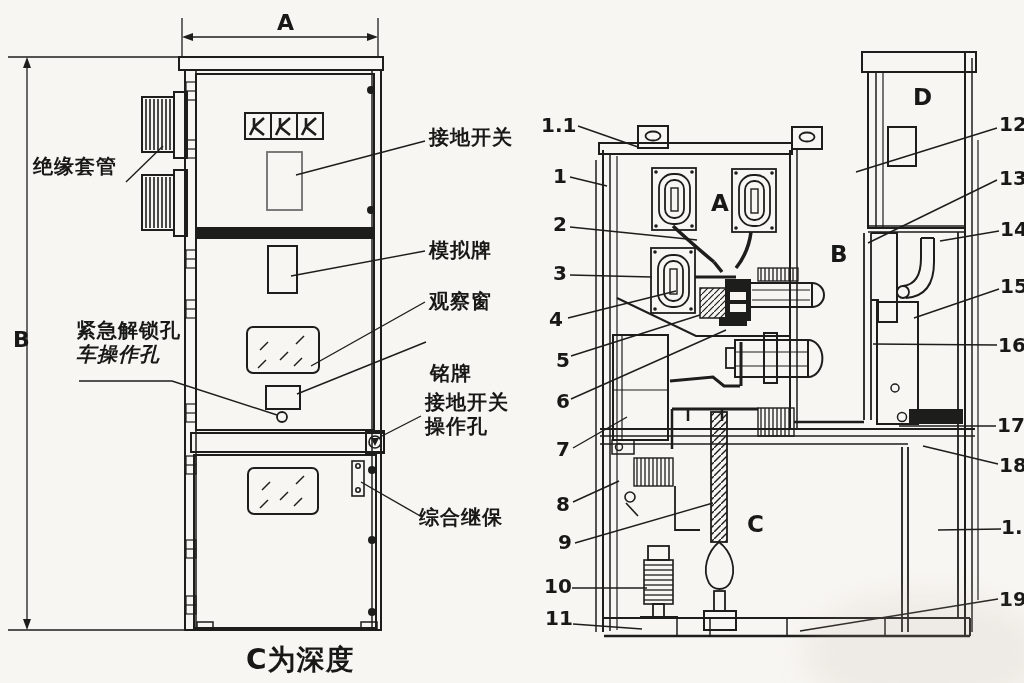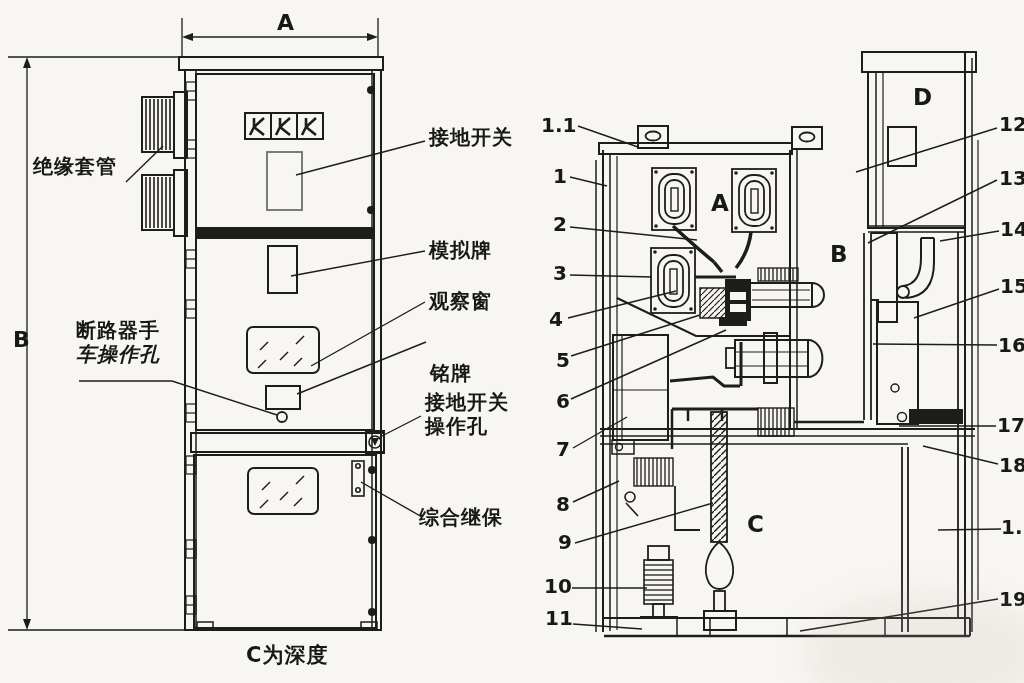--- a/index.html
+++ b/index.html
@@ -4,21 +4,21 @@
 <style>
   html,body{margin:0;padding:0;background:#e9e7e2;}
   #stage{position:relative;width:1024px;height:683px;background:#f8f6f2;overflow:hidden;
          font-family:"DejaVu Sans","Liberation Sans",sans-serif;}
   svg{position:absolute;left:0;top:0;}
   .lbl{position:absolute;color:#181816;line-height:1.04;white-space:nowrap;font-weight:600;}
   .zh{font-size:20px;letter-spacing:1px;}
   .dim{font-size:22px;font-weight:700;}
   .num{font-size:20px;font-weight:700;text-align:center;}
   .cletter{font-size:23px;font-weight:600;}
-  .depth{font-size:21px;font-weight:700;letter-spacing:1px;}
+  .depth{font-size:28px;font-weight:700;letter-spacing:1px;}
   #watermark{position:absolute;right:-20px;bottom:-30px;width:240px;height:120px;border-radius:50%;
              background:rgba(185,180,168,0.16);filter:blur(14px);}
 </style>
 </head>
 <body>
 
 <div id="stage">
 
   <svg width="1024" height="683" viewBox="0 0 1024 683">
     <defs>
@@ -410,21 +410,21 @@
         <path d="M998,599 L800,631"></path>
       </g>
     </g>
   </svg>
 
   <span class="lbl dim" style="left:277px;top:12px;">A</span>
   <span class="lbl dim" style="left:13px;top:329px;">B</span>
   <span class="lbl depth" style="left:246px;top:645px;">C为深度</span>
 
   <span class="lbl zh" style="left:33px;top:156px;">绝缘套管</span>
-  <span class="lbl zh" style="left:76px;top:320px;">断路器手</span>
+  <span class="lbl zh" style="left:76px;top:320px;">紧急解锁孔</span>
   <span class="lbl zh" style="left:76px;top:344px;font-style:italic;">车操作孔</span>
   <span class="lbl zh" style="left:429px;top:127px;">接地开关</span>
   <span class="lbl zh" style="left:429px;top:240px;">模拟牌</span>
   <span class="lbl zh" style="left:429px;top:291px;">观察窗</span>
   <span class="lbl zh" style="left:430px;top:331px;margin-top:32px;">铭牌</span>
   <span class="lbl zh" style="left:425px;top:392px;">接地开关</span>
   <span class="lbl zh" style="left:425px;top:416px;">操作孔</span>
   <span class="lbl zh" style="left:419px;top:507px;">综合继保</span>
 
   <span class="lbl cletter" style="left:711px;top:192px;">A</span>

